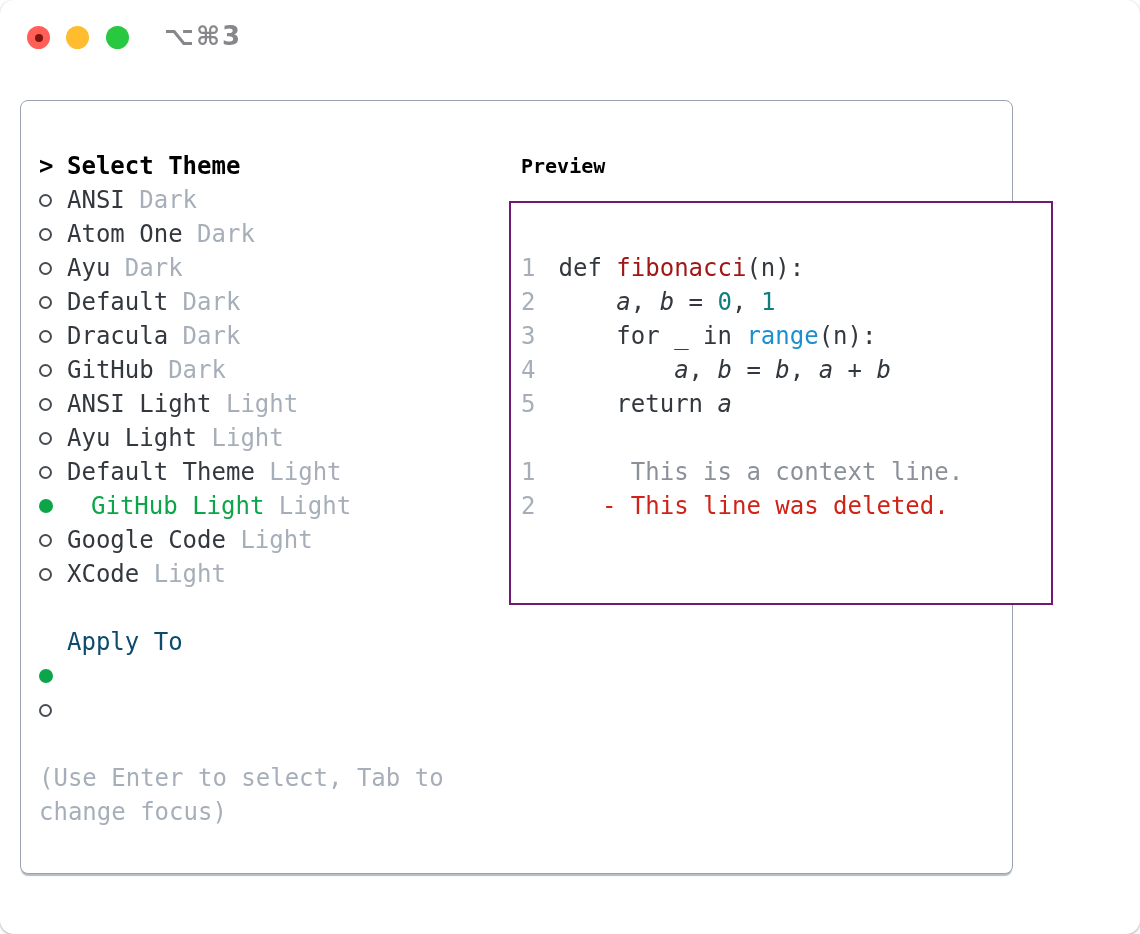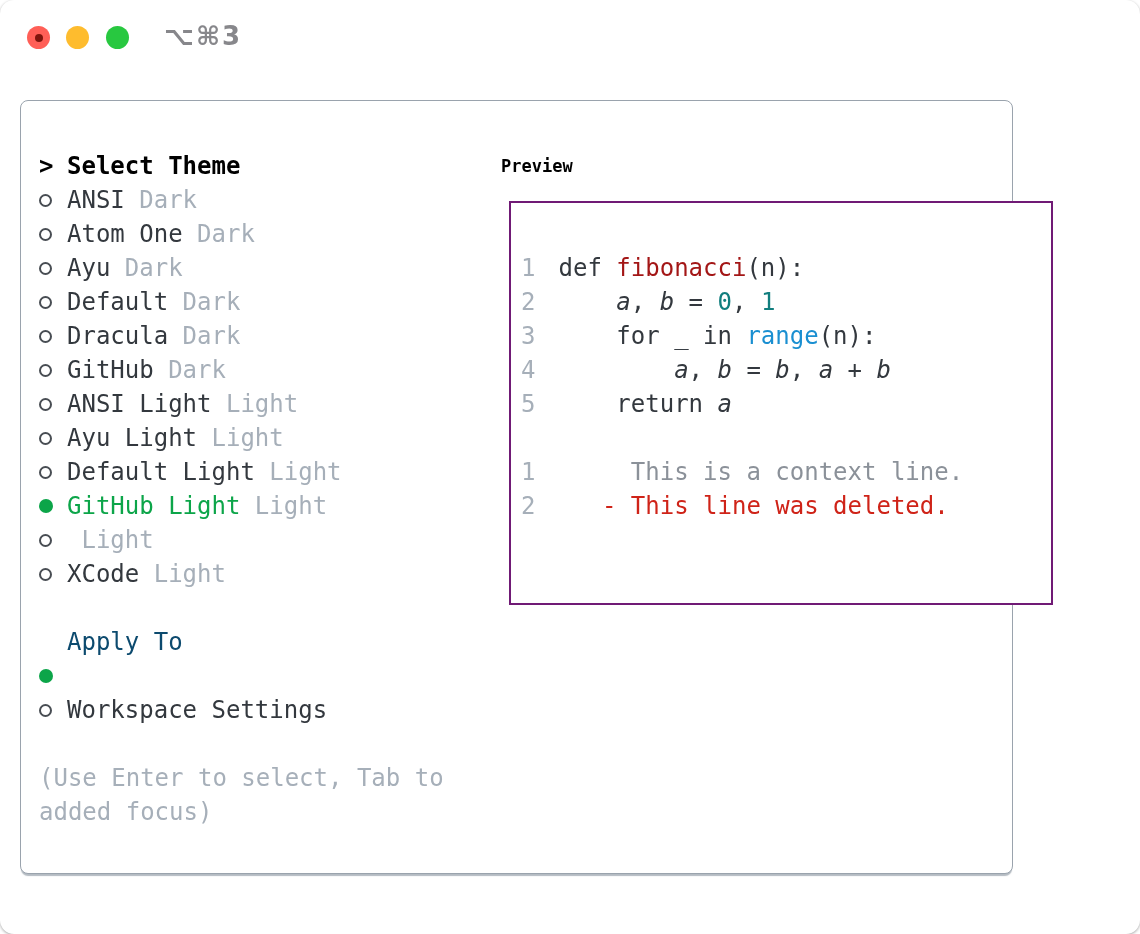--- a/index.html
+++ b/index.html
@@ -38,28 +38,28 @@
 
   
   .left-col{position:absolute;left:18px;top:48px;font-size:24px;color:var(--text-dark);}
   .row{height:34px;display:flex;align-items:center;white-space:pre;}
   .prompt{display:inline-block;width:28px;font-weight:bold;color:#000;}
   .h-title{font-weight:bold;color:#000;}
   .radio{width:13px;height:13px;border:2px solid #484d53;border-radius:50%;
          margin-right:15px;flex:0 0 auto;}
   .radio.on{width:14px;height:14px;border:none;background:var(--accent);margin-right:14px;}
   .optname{color:var(--text-dark);}
-  .optname.sel{color:var(--accent);}
+  .optname.sel{color:var(--accent);margin-left:24px;}
   .variant{color:var(--muted);}
   .subheader{margin-left:28px;color:#0c4a6e;}
   .help-line{color:var(--muted);}
 
   
-  .preview-title{position:absolute;left:480px;top:48px;height:34px;display:flex;align-items:center;
-                 font-weight:bold;font-size:17px;color:#000;}
+  .preview-title{position:absolute;left:500px;top:48px;height:34px;display:flex;align-items:center;
+                 font-weight:bold;font-size:20px;color:#000;}
   .preview-box{position:absolute;left:488px;top:100px;width:544px;height:404px;
                border:2px solid #701a75;background:#fff;padding:48px 8px 0 10px;overflow:hidden;}
   .pline{height:34px;line-height:34px;white-space:pre;font-size:24px;color:var(--text-dark);}
   .lnum{color:var(--muted);display:inline-block;width:1ch;margin-right:1.6ch;text-align:right;}
   .t-pl{color:var(--text-dark);}
   .t-kw{color:var(--text-dark);}
   .t-fn{color:var(--fn-red);}
   .t-num{color:var(--num-teal);}
   .t-bi{color:var(--bi-blue);}
   .t-var{color:var(--text-dark);font-style:italic;}
@@ -89,36 +89,36 @@
       </div>
       <div id="theme-rows">
           <div class="row"><span class="radio"></span><span class="optname">ANSI</span><span class="variant"> Dark</span></div>
           <div class="row"><span class="radio"></span><span class="optname">Atom One</span><span class="variant"> Dark</span></div>
           <div class="row"><span class="radio"></span><span class="optname">Ayu</span><span class="variant"> Dark</span></div>
           <div class="row"><span class="radio"></span><span class="optname">Default</span><span class="variant"> Dark</span></div>
           <div class="row"><span class="radio"></span><span class="optname">Dracula</span><span class="variant"> Dark</span></div>
           <div class="row"><span class="radio"></span><span class="optname">GitHub</span><span class="variant"> Dark</span></div>
           <div class="row"><span class="radio"></span><span class="optname">ANSI Light</span><span class="variant"> Light</span></div>
           <div class="row"><span class="radio"></span><span class="optname">Ayu Light</span><span class="variant"> Light</span></div>
-          <div class="row"><span class="radio"></span><span class="optname">Default Light</span><span class="variant"> Light</span></div>
+          <div class="row"><span class="radio"></span><span class="optname">Default Theme</span><span class="variant"> Light</span></div>
           <div class="row"><span class="radio on"></span><span class="optname sel">GitHub Light</span><span class="variant"> Light</span></div>
-          <div class="row"><span class="radio"></span><span class="variant"> Light</span></div>
+          <div class="row"><span class="radio"></span><span class="optname">Google Code</span><span class="variant"> Light</span></div>
           <div class="row"><span class="radio"></span><span class="optname">XCode</span><span class="variant"> Light</span></div>
         </div>
       <div class="row"></div>
       <div class="row">
         <span class="subheader">Apply To</span>
       </div>
       <div id="apply-rows">
           <div class="row"><span class="radio on"></span></div>
-          <div class="row"><span class="radio"></span><span class="optname">Workspace Settings</span></div>
+          <div class="row"><span class="radio"></span></div>
         </div>
       <div class="row"></div>
       <div class="row help-line">(Use Enter to select, Tab to</div>
-      <div class="row help-line">added focus)</div>
+      <div class="row help-line">change focus)</div>
     </div>
 
     <div class="preview-title">Preview</div>
     <div class="preview-box">
       <div id="code-lines">
           <div class="pline"><span class="lnum">1</span><span class="t-kw">def </span><span class="t-fn">fibonacci</span><span class="t-pl">(n):</span></div>
           <div class="pline"><span class="lnum">2</span><span class="t-pl">    </span><span class="t-var">a</span><span class="t-pl">, </span><span class="t-var">b</span><span class="t-pl"> = </span><span class="t-num">0</span><span class="t-pl">, </span><span class="t-num">1</span></div>
           <div class="pline"><span class="lnum">3</span><span class="t-pl">    for _ in </span><span class="t-bi">range</span><span class="t-pl">(n):</span></div>
           <div class="pline"><span class="lnum">4</span><span class="t-pl">        </span><span class="t-var">a</span><span class="t-pl">, </span><span class="t-var">b</span><span class="t-pl"> = </span><span class="t-var">b</span><span class="t-pl">, </span><span class="t-var">a</span><span class="t-pl"> + </span><span class="t-var">b</span></div>
           <div class="pline"><span class="lnum">5</span><span class="t-pl">    return </span><span class="t-var">a</span></div>

